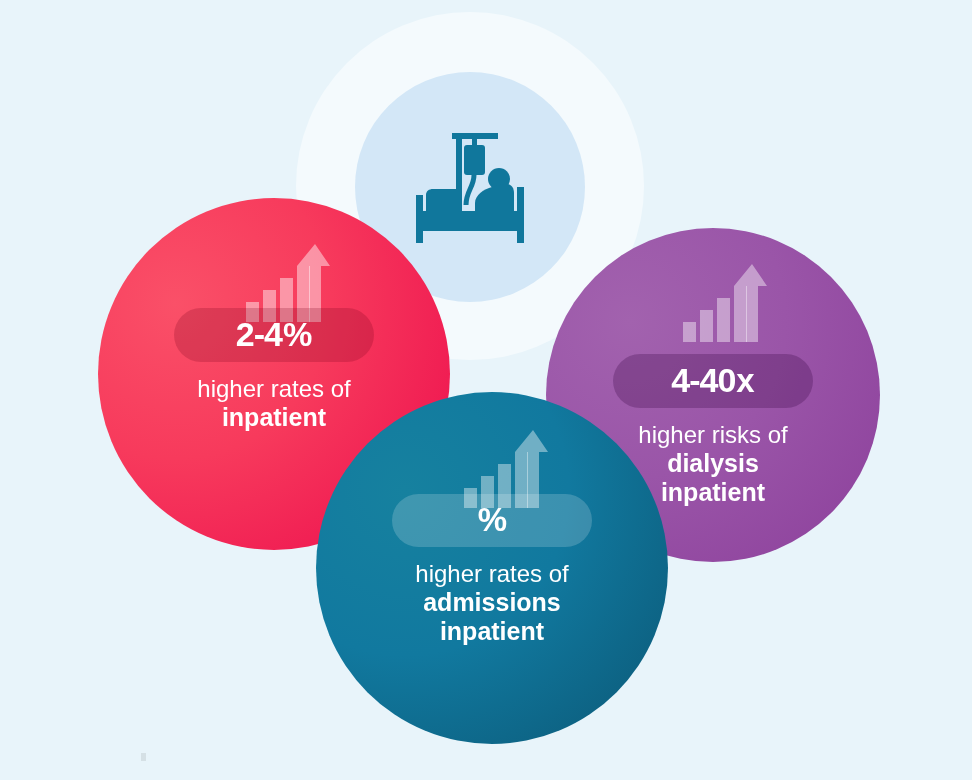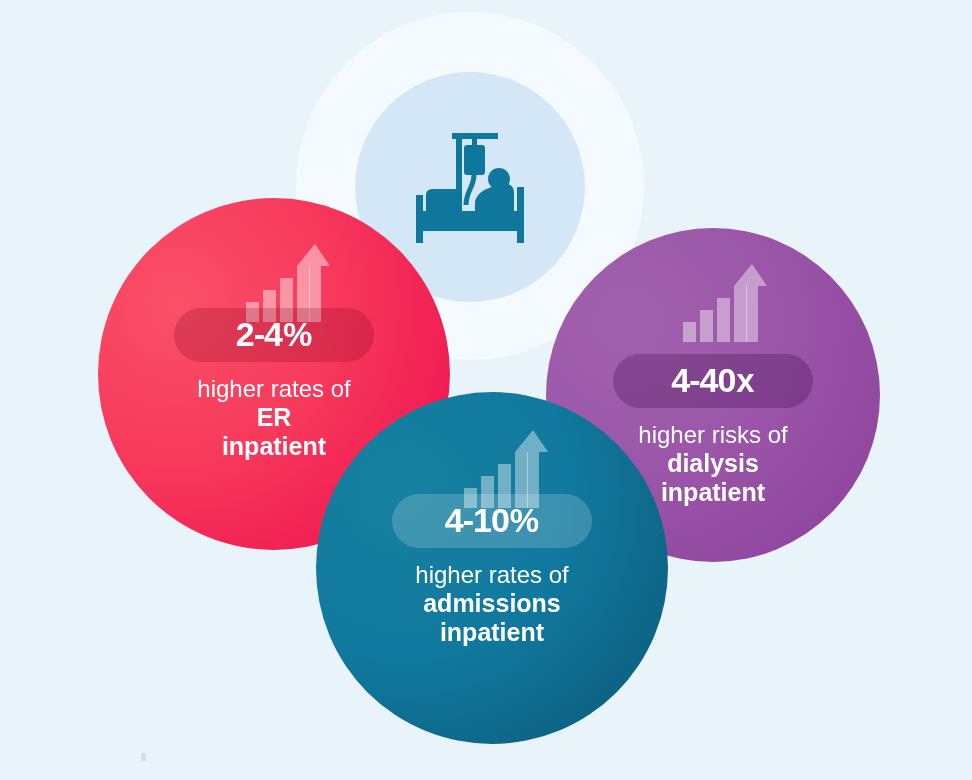--- a/index.html
+++ b/index.html
@@ -220,21 +220,20 @@
         </svg>
       </span>
 
       <div class="stat-pill">
         <span class="stat-value">2-4</span>
         <span class="stat-unit">%</span>
       </div>
 
       <div class="caption">
         <span class="caption-lead">higher rates of</span>
-        <span class="caption-strong">ER</span>
         <span class="caption-strong">inpatient</span>
       </div>
 
     </div>
   </div>
 
   <div class="bubble bubble-purple">
     <div class="bubble-inner">
 
       <span class="growth-icon-wrap">
@@ -272,21 +271,20 @@
             <rect x="2" y="58" width="13" height="20"></rect>
             <rect x="19" y="46" width="13" height="32"></rect>
             <rect x="36" y="34" width="13" height="44"></rect>
             <rect x="53" y="22" width="13" height="56"></rect>
             <path d="M65 78 L65 22 L53 22 L71 0 L86 22 L77 22 L77 78 Z"></path>
           </g>
         </svg>
       </span>
 
       <div class="stat-pill">
-        <span class="stat-value">4-10</span>
         <span class="stat-unit">%</span>
       </div>
 
       <div class="caption">
         <span class="caption-lead">higher rates of</span>
         <span class="caption-strong">admissions</span>
         <span class="caption-strong">inpatient</span>
       </div>
 
     </div>

